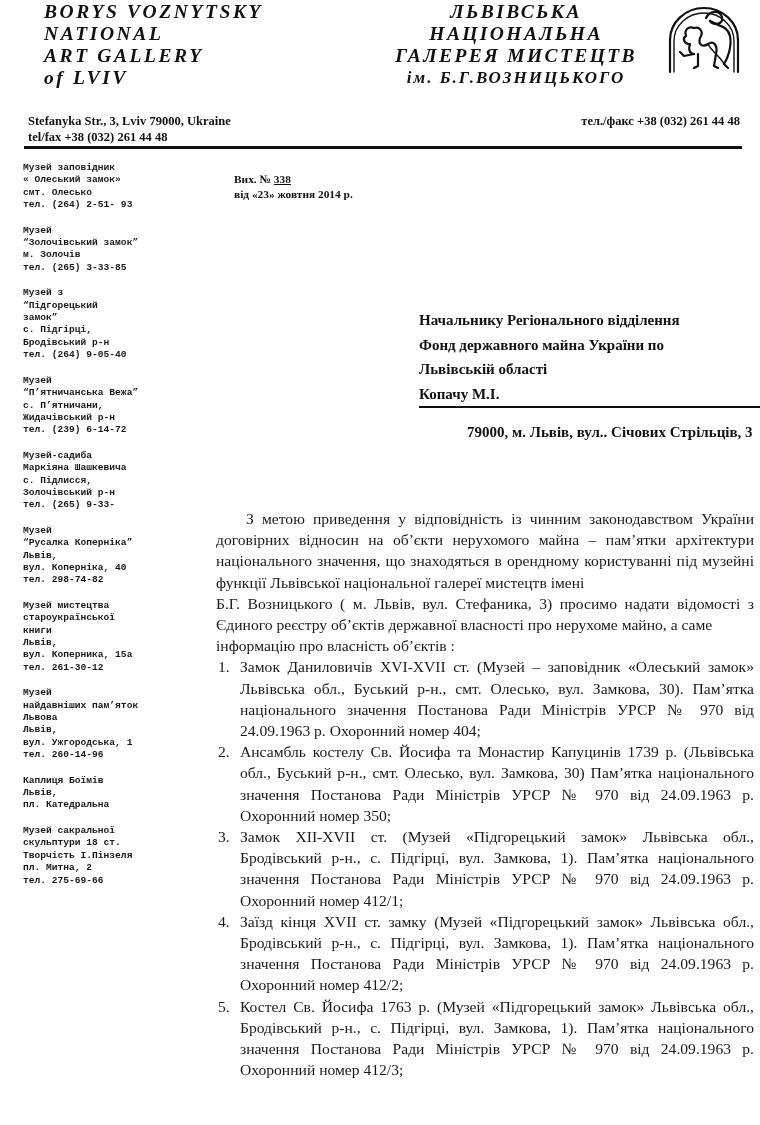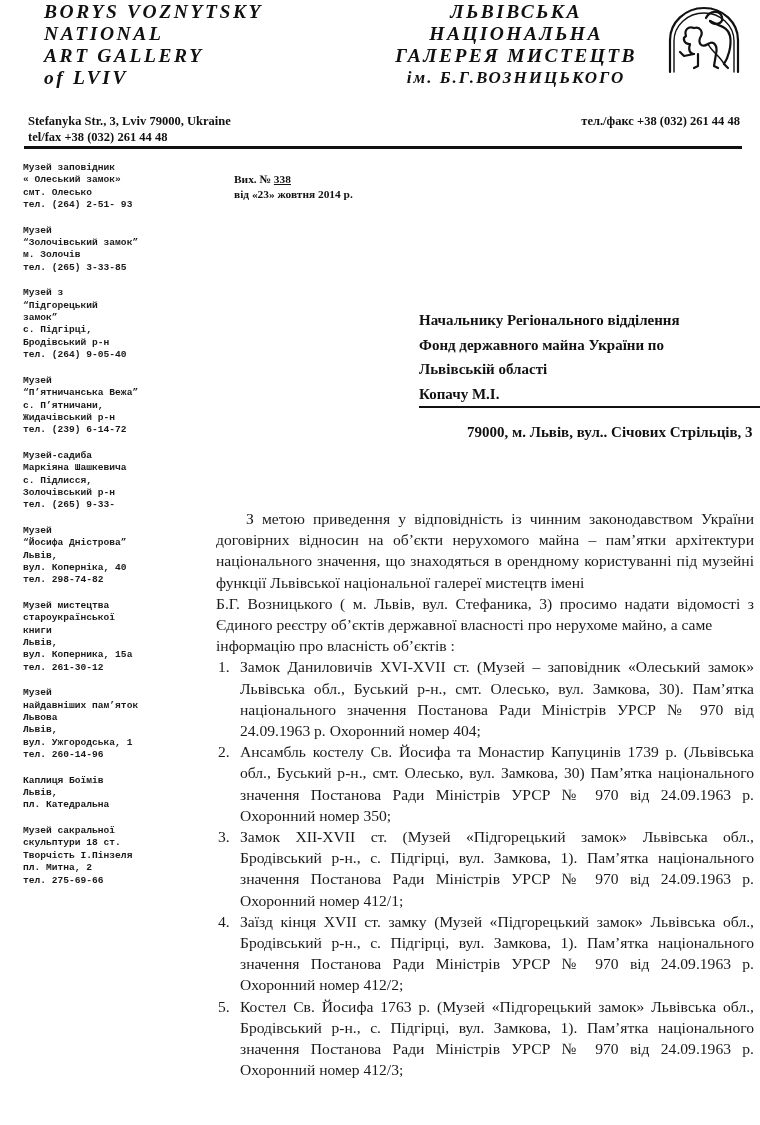--- a/index.html
+++ b/index.html
@@ -142,21 +142,21 @@
   </div>
   <div class="sb-item">
     <div>Музей-садиба</div>
     <div>Маркіяна Шашкевича</div>
     <div>с. Підлисся,</div>
     <div>Золочівський р-н</div>
     <div>тел. (265) 9-33-</div>
   </div>
   <div class="sb-item">
     <div>Музей</div>
-    <div>“Йосифа Дністрова”</div>
+    <div>“Русалка Коперніка”</div>
     <div>Львів,</div>
     <div>вул. Коперніка, 40</div>
     <div>тел. 298-74-82</div>
   </div>
   <div class="sb-item">
     <div>Музей мистецтва</div>
     <div>староукраїнської</div>
     <div>книги</div>
     <div>Львів,</div>
     <div>вул. Коперника, 15а</div>

